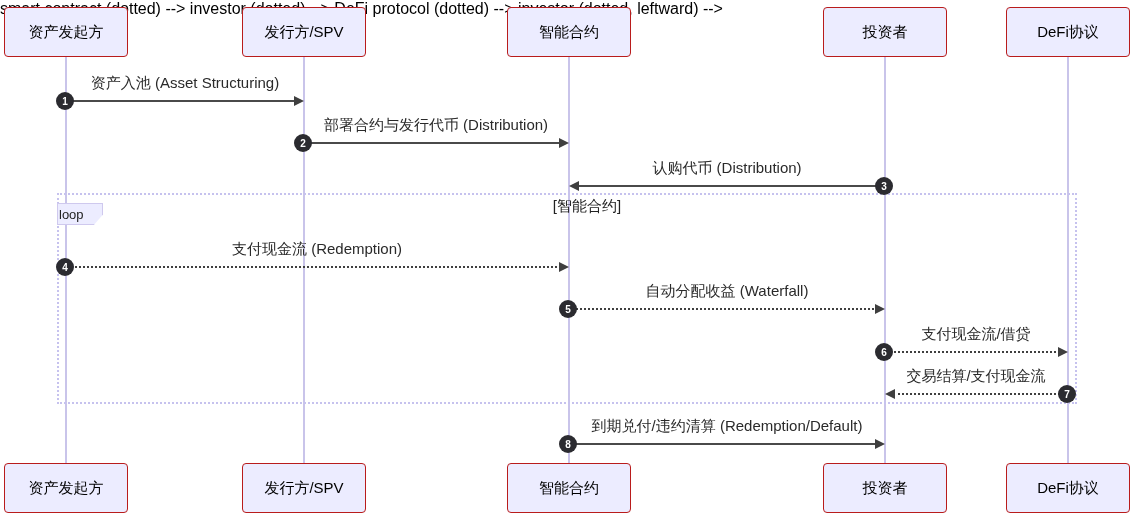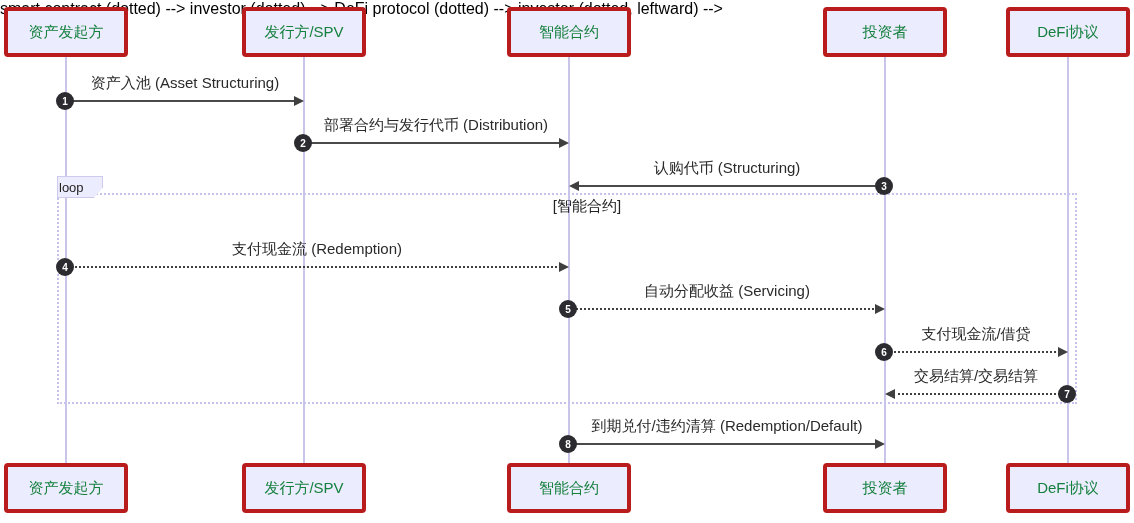--- a/index.html
+++ b/index.html
@@ -2,33 +2,33 @@
 <html><head>
 <meta charset="utf-8">
 <style>
   html,body { margin:0; padding:0; background:#ffffff; }
   .diagram {
     position:relative; width:1134px; height:523px; background:#ffffff;
     font-family:"Liberation Sans","DejaVu Sans",sans-serif; overflow:hidden;
   }
   .actor {
     position:absolute; width:124px; height:50px; box-sizing:border-box;
-    background:#ECECFF; border:4px solid #b91c1c; border-radius:4px;
+    background:#ECECFF; border:1px solid #b91c1c; border-radius:4px;
     display:flex; align-items:center; justify-content:center;
-    font-size:15px; color:#15803d; white-space:nowrap;
+    font-size:15px; color:#000000; white-space:nowrap;
   }
   .lifeline {
     position:absolute; width:2px; top:57px; height:406px; background:#c9c4ea;
   }
   .loop-frame {
     position:absolute; left:57px; top:193px; width:1020px; height:211px;
     box-sizing:border-box; border:2px dotted #c6c2ee;
   }
   .loop-tag {
-    position:absolute; left:57px; top:176px; width:46px; height:22px;
+    position:absolute; left:57px; top:203px; width:46px; height:22px;
     box-sizing:border-box; background:#ECECFF; border:1px solid #cfc9ee;
     clip-path:polygon(0 0,100% 0,100% 52%,80% 100%,0 100%);
     font-size:13px; color:#222; line-height:21px; padding-left:1px;
   }
   .loop-cond {
     position:absolute; left:587px; top:197px; transform:translateX(-50%);
     font-size:15px; color:#222; white-space:nowrap;
   }
   .msg { position:absolute; left:0; width:0; height:0; }
   .msg-label {
@@ -89,53 +89,53 @@
   
   <div class="msg" style="top:143px">
     <span class="msg-label" style="left:436px">部署合约与发行代币 (Distribution)</span>
     <div class="msg-line" style="left:304px; width:257px"></div>
     <div class="arrowhead right" style="left:559px"></div>
     <div class="badge" style="left:294px">2</div>
   </div>
 
   
   <div class="msg" style="top:186px">
-    <span class="msg-label" style="left:727px">认购代币 (Structuring)</span>
+    <span class="msg-label" style="left:727px">认购代币 (Distribution)</span>
     <div class="msg-line" style="left:577px; width:308px"></div>
     <div class="arrowhead left" style="left:569px"></div>
     <div class="badge" style="left:875px">3</div>
   </div>
 
    smart contract (dotted) --&gt;
   <div class="msg" style="top:267px">
     <span class="msg-label" style="left:317px">支付现金流 (Redemption)</span>
     <div class="msg-line dotted" style="left:66px; width:495px"></div>
     <div class="arrowhead right" style="left:559px"></div>
     <div class="badge" style="left:56px">4</div>
   </div>
 
    investor (dotted) --&gt;
   <div class="msg" style="top:309px">
-    <span class="msg-label" style="left:727px">自动分配收益 (Servicing)</span>
+    <span class="msg-label" style="left:727px">自动分配收益 (Waterfall)</span>
     <div class="msg-line dotted" style="left:569px; width:308px"></div>
     <div class="arrowhead right" style="left:875px"></div>
     <div class="badge" style="left:559px">5</div>
   </div>
 
    DeFi protocol (dotted) --&gt;
   <div class="msg" style="top:352px">
     <span class="msg-label" style="left:976px">支付现金流/借贷</span>
     <div class="msg-line dotted" style="left:885px; width:175px"></div>
     <div class="arrowhead right" style="left:1058px"></div>
     <div class="badge" style="left:875px">6</div>
   </div>
 
    investor (dotted, leftward) --&gt;
   <div class="msg" style="top:394px">
-    <span class="msg-label" style="left:976px">交易结算/交易结算</span>
+    <span class="msg-label" style="left:976px">交易结算/支付现金流</span>
     <div class="msg-line dotted" style="left:893px; width:175px"></div>
     <div class="arrowhead left" style="left:885px"></div>
     <div class="badge" style="left:1058px">7</div>
   </div>
 
   
   <div class="msg" style="top:444px">
     <span class="msg-label" style="left:727px">到期兑付/违约清算 (Redemption/Default)</span>
     <div class="msg-line" style="left:569px; width:308px"></div>
     <div class="arrowhead right" style="left:875px"></div>

